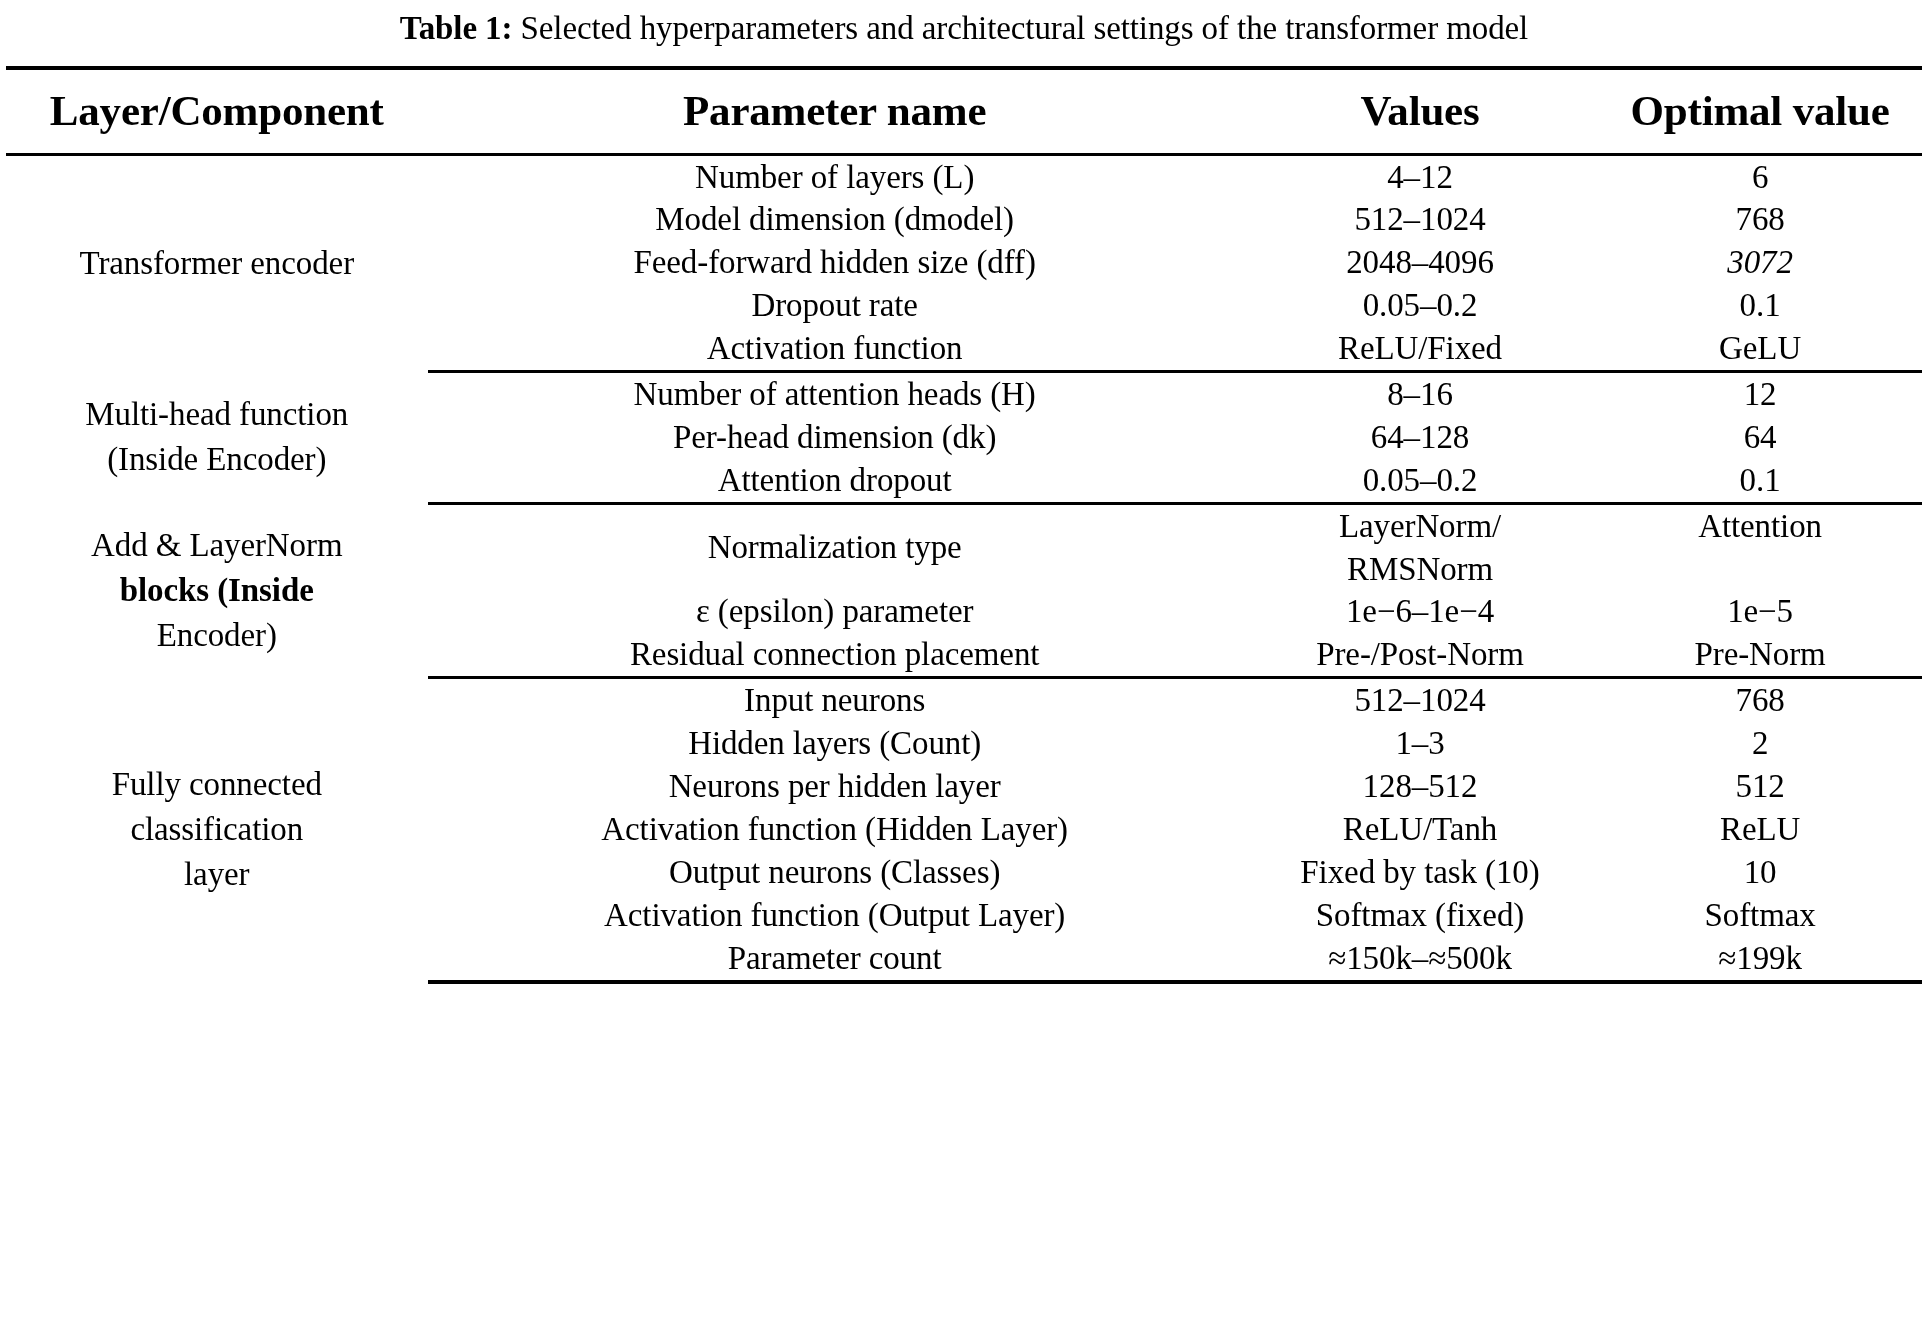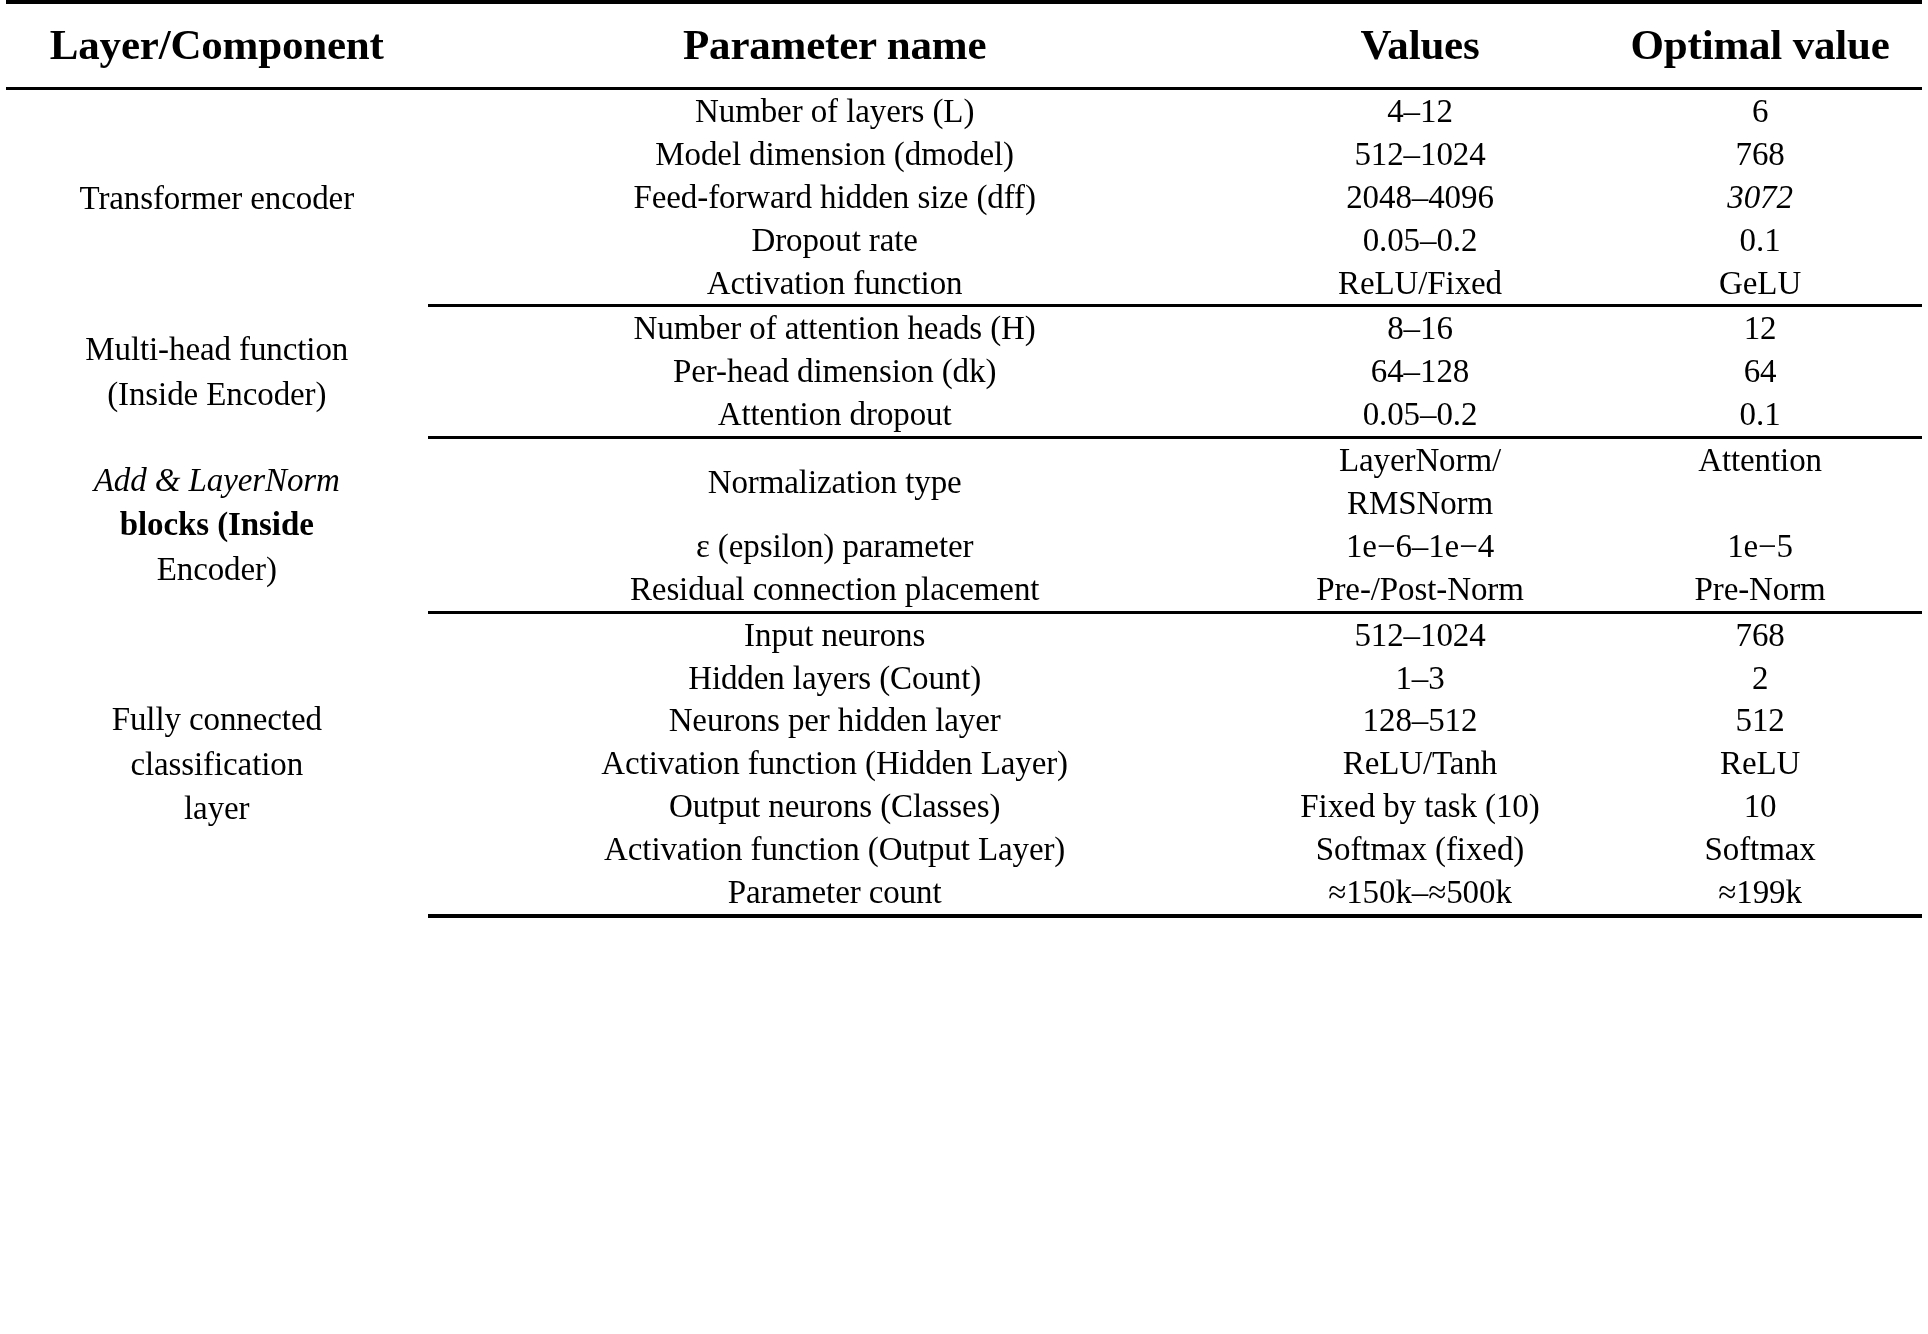--- a/index.html
+++ b/index.html
@@ -83,20 +83,23 @@
   .vals-stack {
     display: block;
     line-height: 1.30;
   }
 </style>
 </head>
 <body>
 
 <div class="sheet">
 
+  <div class="caption">
+    <span class="cap-label">Table 1:</span><span> Selected hyperparameters and architectural settings of the transformer model</span>
+  </div>
 
   <table class="tbl">
     <colgroup>
       <col class="c-comp">
       <col class="c-param">
       <col class="c-vals">
       <col class="c-opt">
     </colgroup>
     <thead>
       <tr class="head-row">
@@ -149,21 +152,21 @@
           <td>64–128</td>
           <td style="vertical-align: middle;">64</td>
         </tr>
         <tr class="sec-end">
           <td>Attention dropout</td>
           <td>0.05–0.2</td>
           <td style="vertical-align: middle;">0.1</td>
         </tr>
         <tr>
           <td class="comp" rowspan="3">
-            <span style="display: block; font-style: italic;">Add &amp; LayerNorm</span>
+            <span style="display: block;">Add &amp; LayerNorm</span>
             <span style="display: block; font-weight: bold;">blocks (Inside</span>
             <span style="display: block;">Encoder)</span>
           </td>
           <td>Normalization type</td>
           <td>
             <span class="vals-stack">LayerNorm/</span>
             <span class="vals-stack">RMSNorm</span>
           </td>
           <td style="vertical-align: top;">Attention</td>
         </tr>

